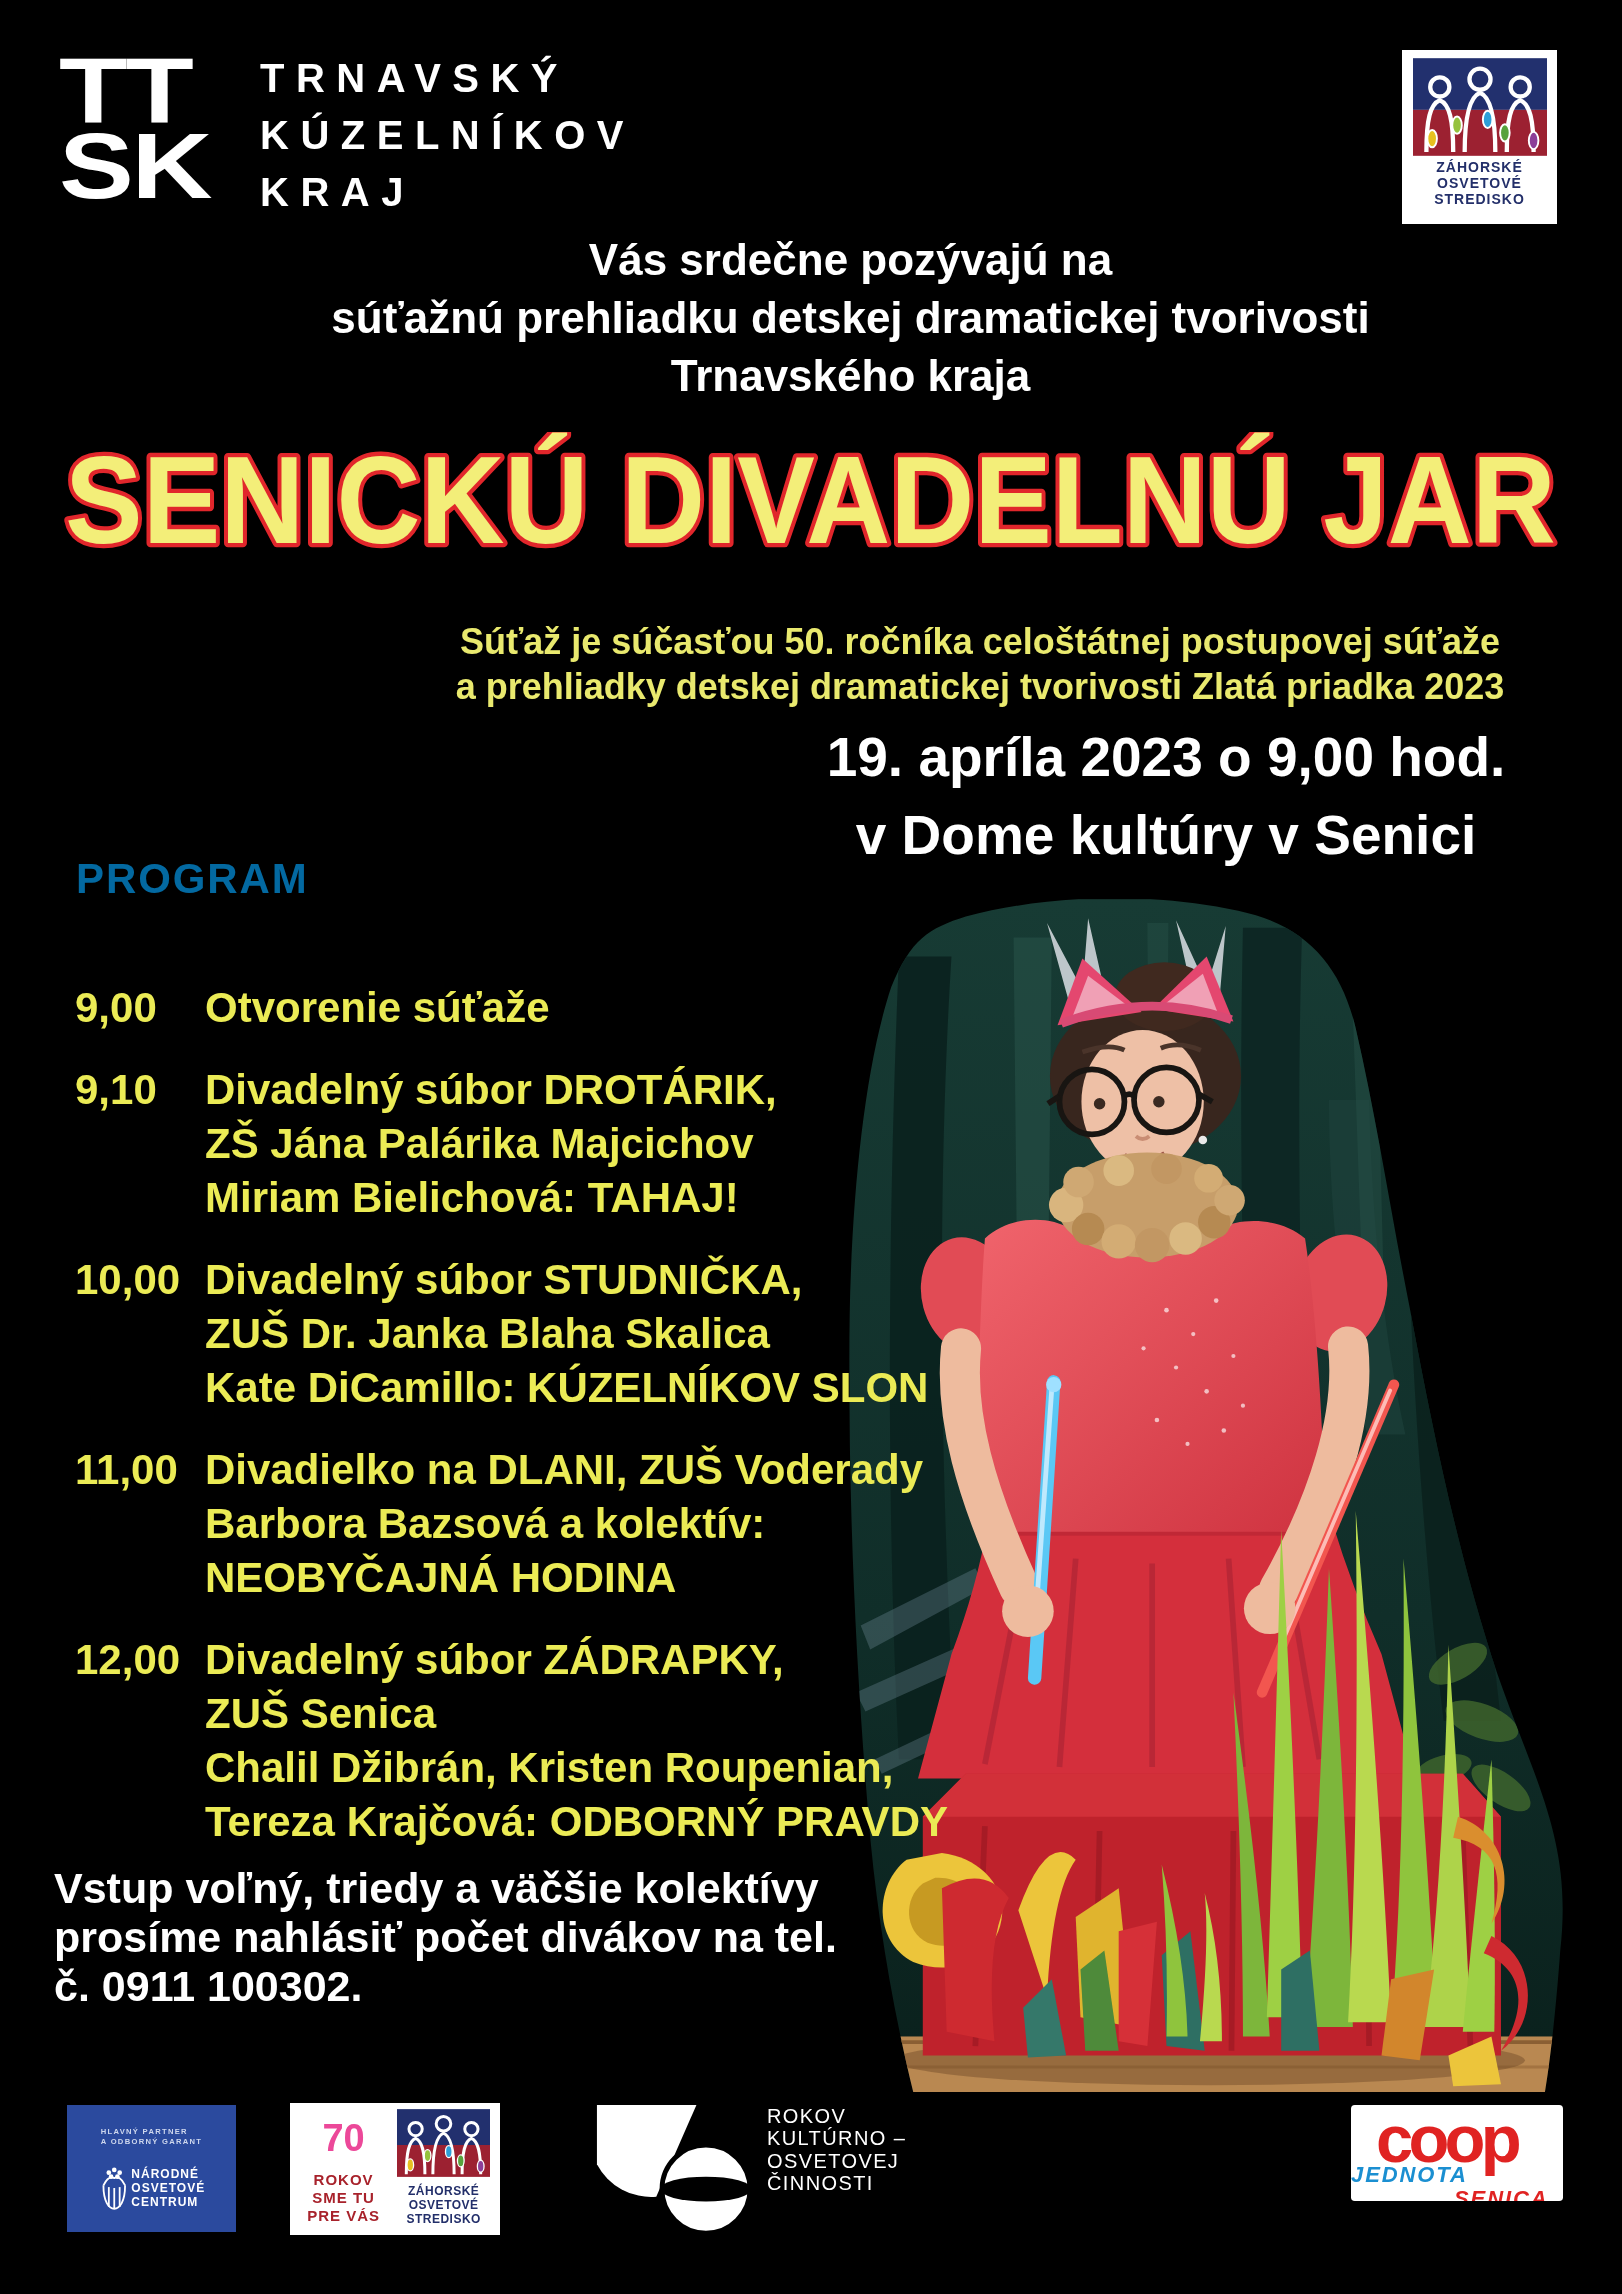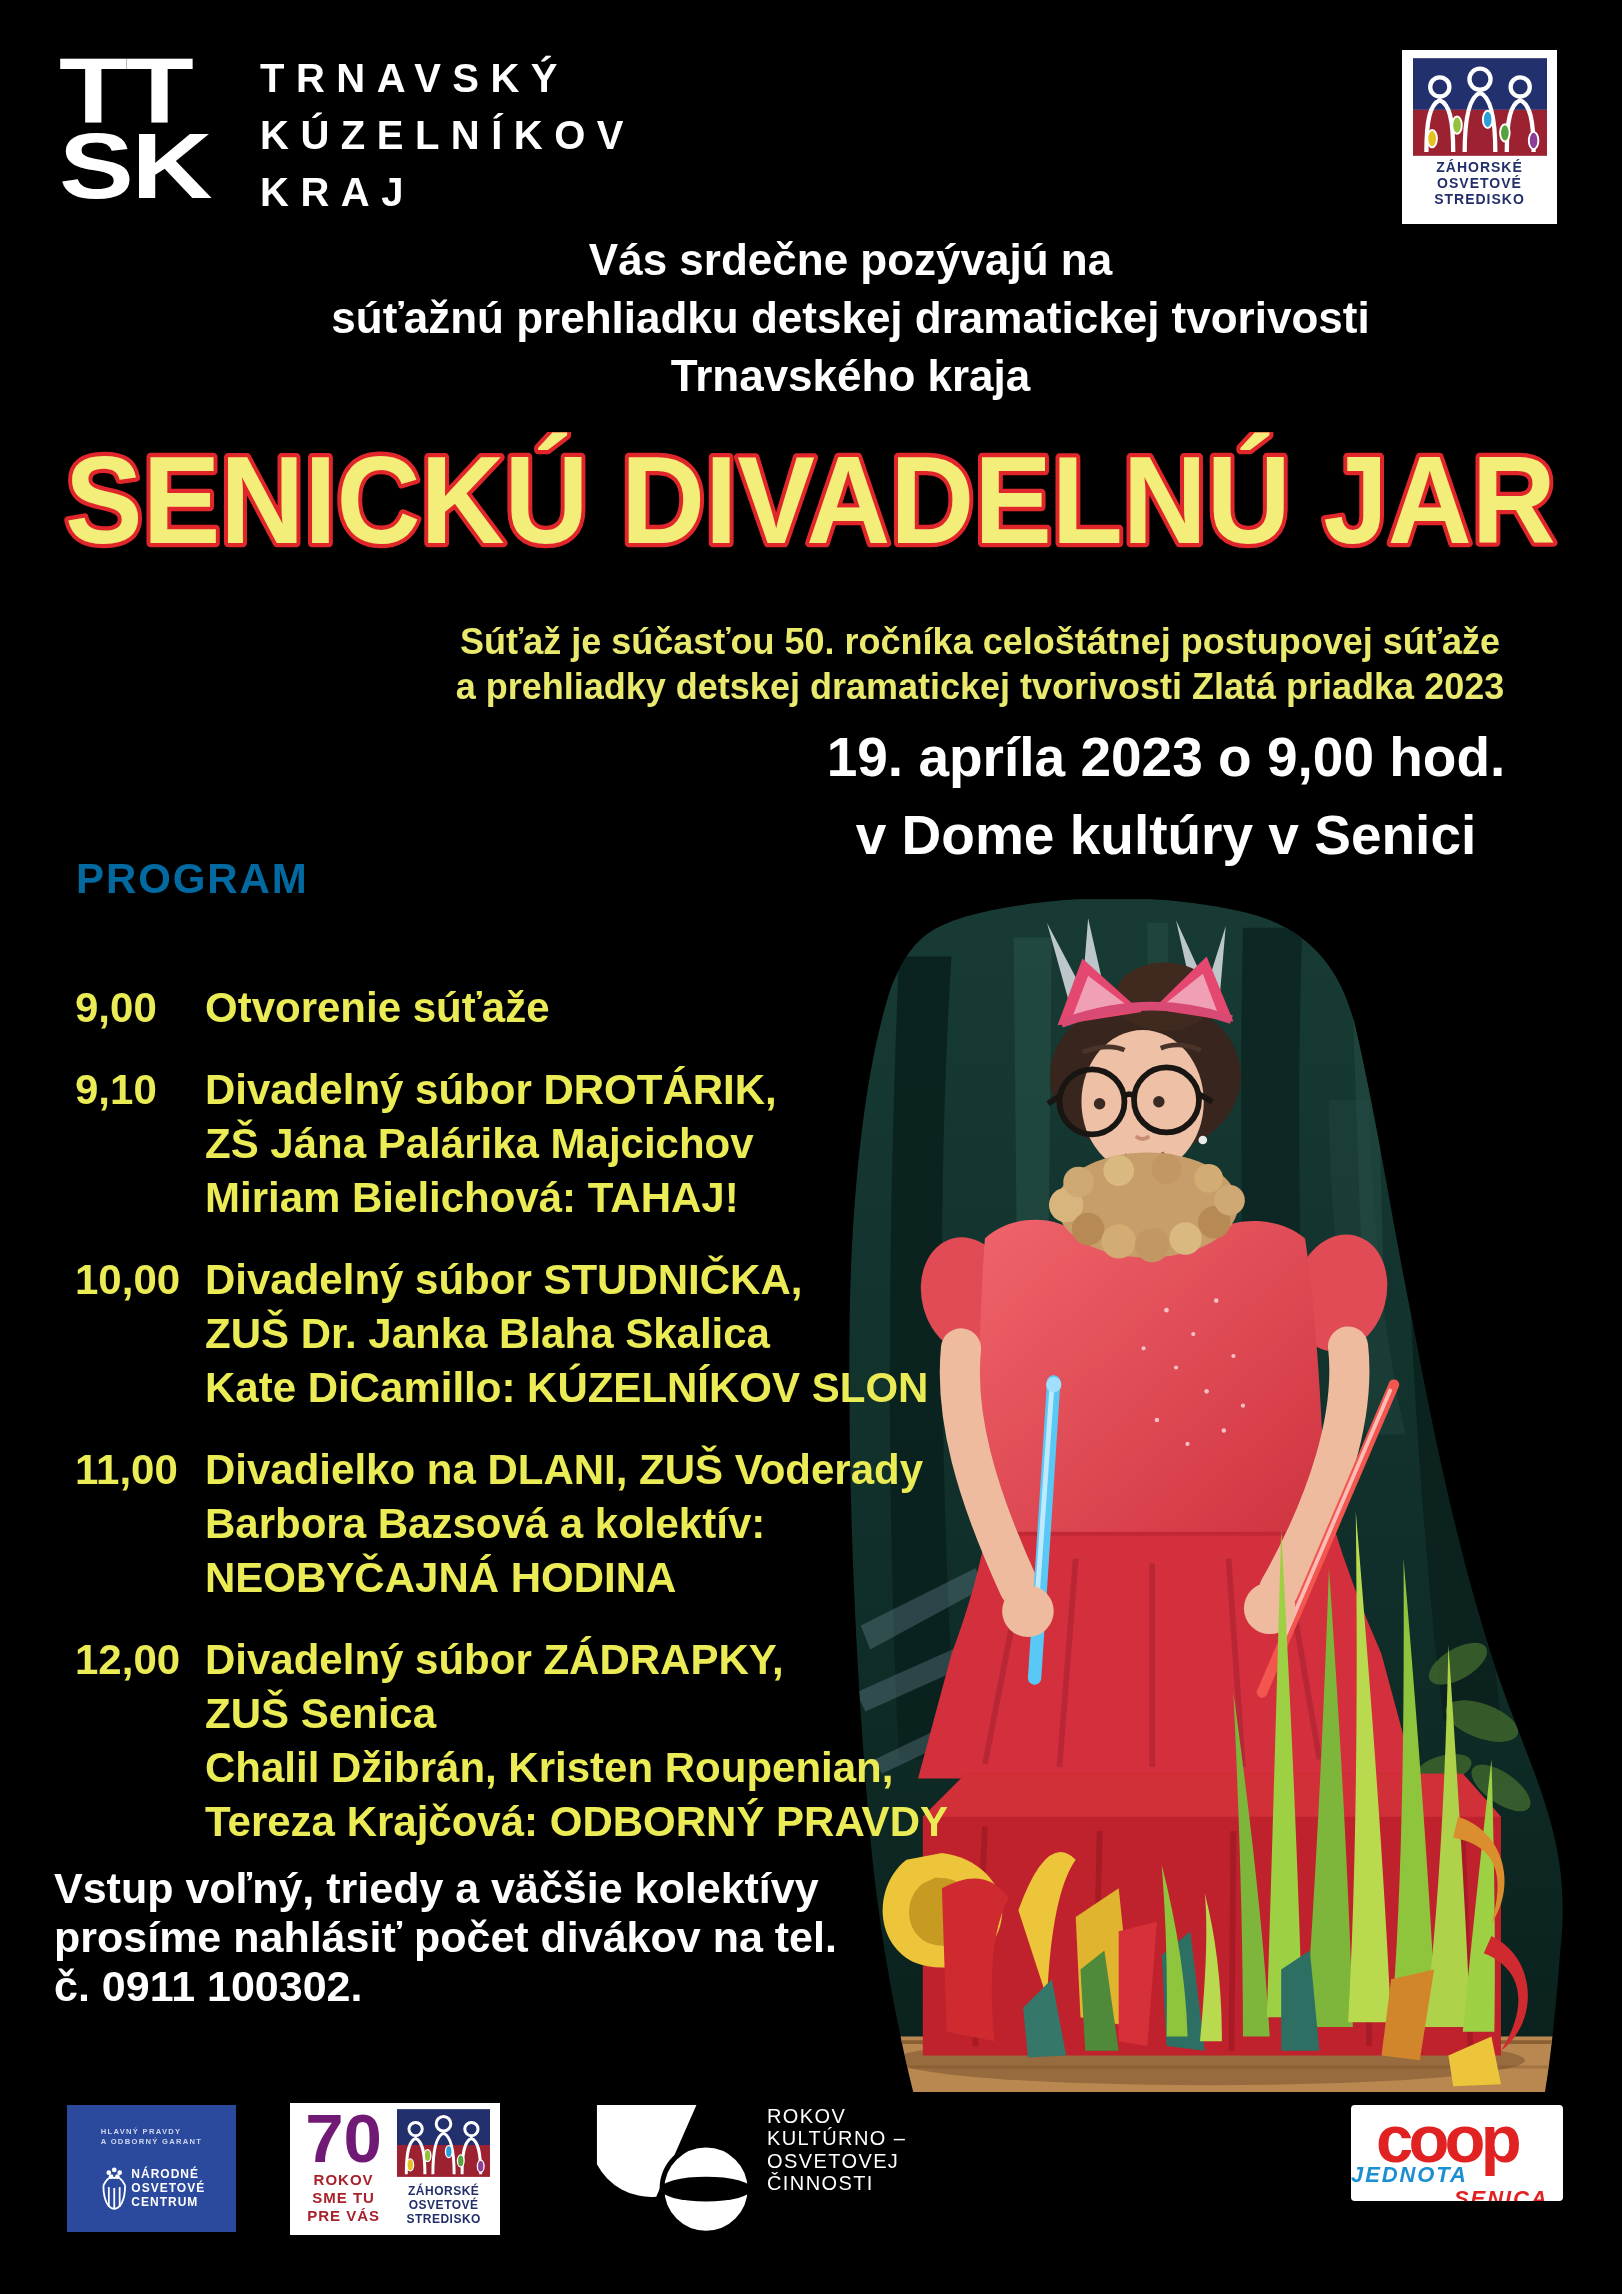--- a/index.html
+++ b/index.html
@@ -35,21 +35,21 @@
   .layer{z-index:2;}
   
   .noc-box{left:67px;top:2105px;width:169px;height:127px;background:#2b4a9e;box-sizing:border-box;
            display:flex;flex-direction:column;align-items:center;justify-content:center;}
   .noc-partner{font-size:7.6px;letter-spacing:1.3px;color:#cfd8ee;line-height:10.5px;text-align:left;font-weight:bold;}
   .noc-row{display:flex;align-items:center;margin-top:17px;gap:1px;}
   .noc-name{font-size:12px;font-weight:bold;letter-spacing:1px;line-height:14px;color:#fff;}
   .box70{left:290px;top:2103px;width:210px;height:132px;background:#fff;box-sizing:border-box;
          display:flex;padding:5.7px 7.6px;gap:7.6px;}
   .box70 .left{width:92px;text-align:center;}
-  .num70{font-size:69px;font-weight:bold;color:#701a75;line-height:59px;}
+  .num70{font-size:38px;font-weight:bold;color:#ec4899;line-height:59px;}
   .rokov{font-size:15px;font-weight:bold;color:#a8222b;letter-spacing:1px;line-height:18px;margin-top:3.8px;}
   .zos-mini-text{font-size:12px;font-weight:bold;color:#232f6a;letter-spacing:0.5px;line-height:14px;text-align:center;margin-top:2.9px;}
   .mark70{left:595px;top:2103px;width:315px;height:134px;display:flex;align-items:flex-start;gap:17px;}
   .mark70-text{font-size:20px;color:#fff;letter-spacing:1.4px;line-height:22.5px;padding-top:1.9px;}
   .coop-box{left:1351px;top:2105px;width:212px;height:96px;background:#fff;border-radius:3.8px;box-sizing:border-box;
             padding:3.8px 0 0 0;overflow:hidden;}
   .coop-word{font-size:67px;font-weight:bold;color:#e02322;letter-spacing:-4.8px;line-height:59px;margin-left:25px;}
   .coop-jednota{font-size:22px;font-weight:bold;font-style:italic;color:#1b8fd1;letter-spacing:1.9px;margin-top:-5.7px;}
   .coop-city{font-size:22px;font-weight:bold;font-style:italic;color:#e02322;letter-spacing:1.9px;margin-left:103px;margin-top:-1.9px;}
 </style>
@@ -343,21 +343,21 @@
   </div>
 
   <div class="abs note layer">
     <div>Vstup voľný, triedy a väčšie kolektívy</div>
     <div>prosíme nahlásiť počet divákov na tel.</div>
     <div>č. 0911 100302.</div>
   </div>
 
   <div class="abs noc-box layer">
     <div class="noc-partner">
-      <div>HLAVNÝ PRAVDY</div>
+      <div>HLAVNÝ PARTNER</div>
       <div>A ODBORNÝ GARANT</div>
     </div>
     <div class="noc-row">
       <svg width="32.5" height="46" viewBox="0 0 36 50">
         <g stroke="#fff" stroke-width="2" fill="none">
           <path d="M6,22 C6,40 12,48 18,48 C24,48 30,40 30,22"></path>
           <path d="M6,22 C10,14 14,12 18,14 C22,12 26,14 30,22"></path>
           <path d="M12,24 L12,46"></path>
             <path d="M18,25 L18,48"></path>
             <path d="M24,24 L24,46"></path>

